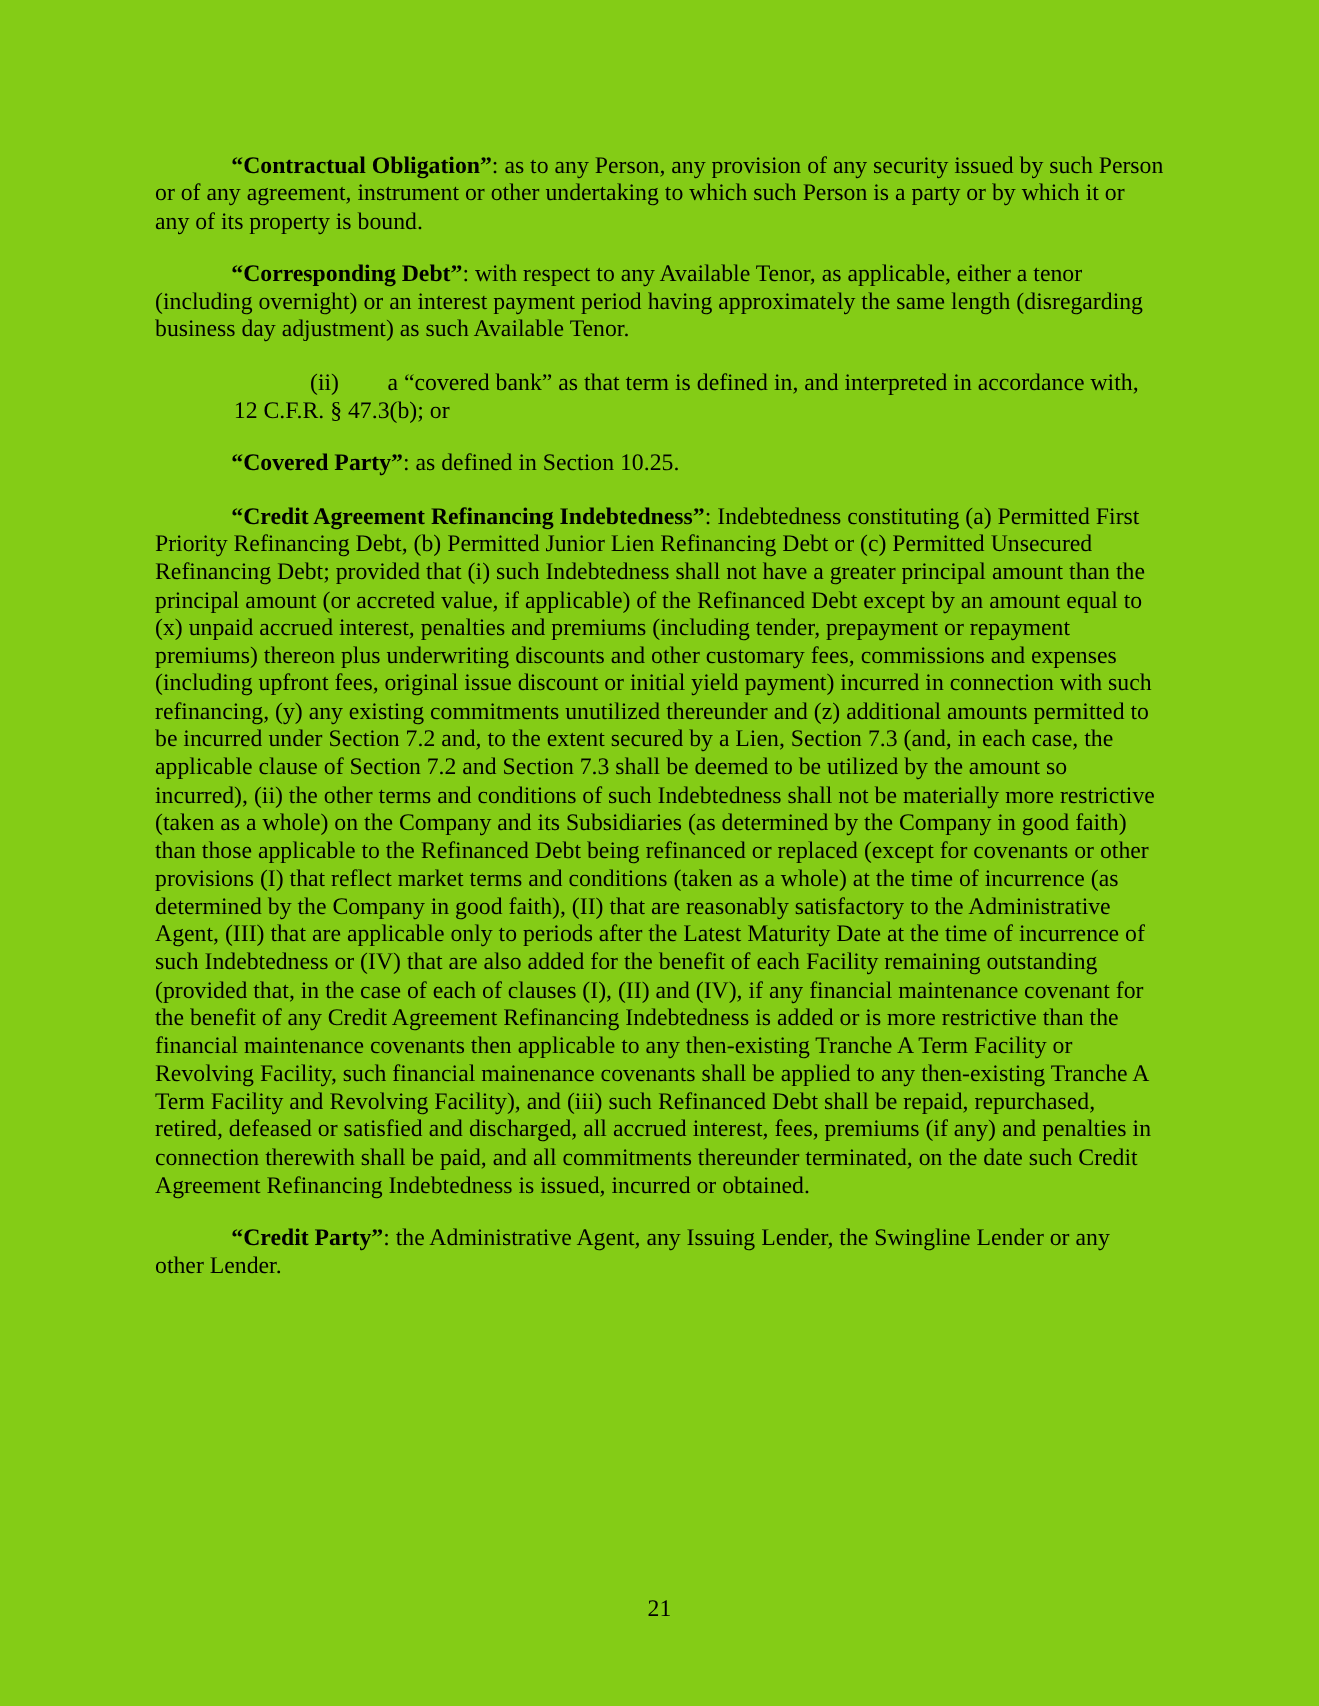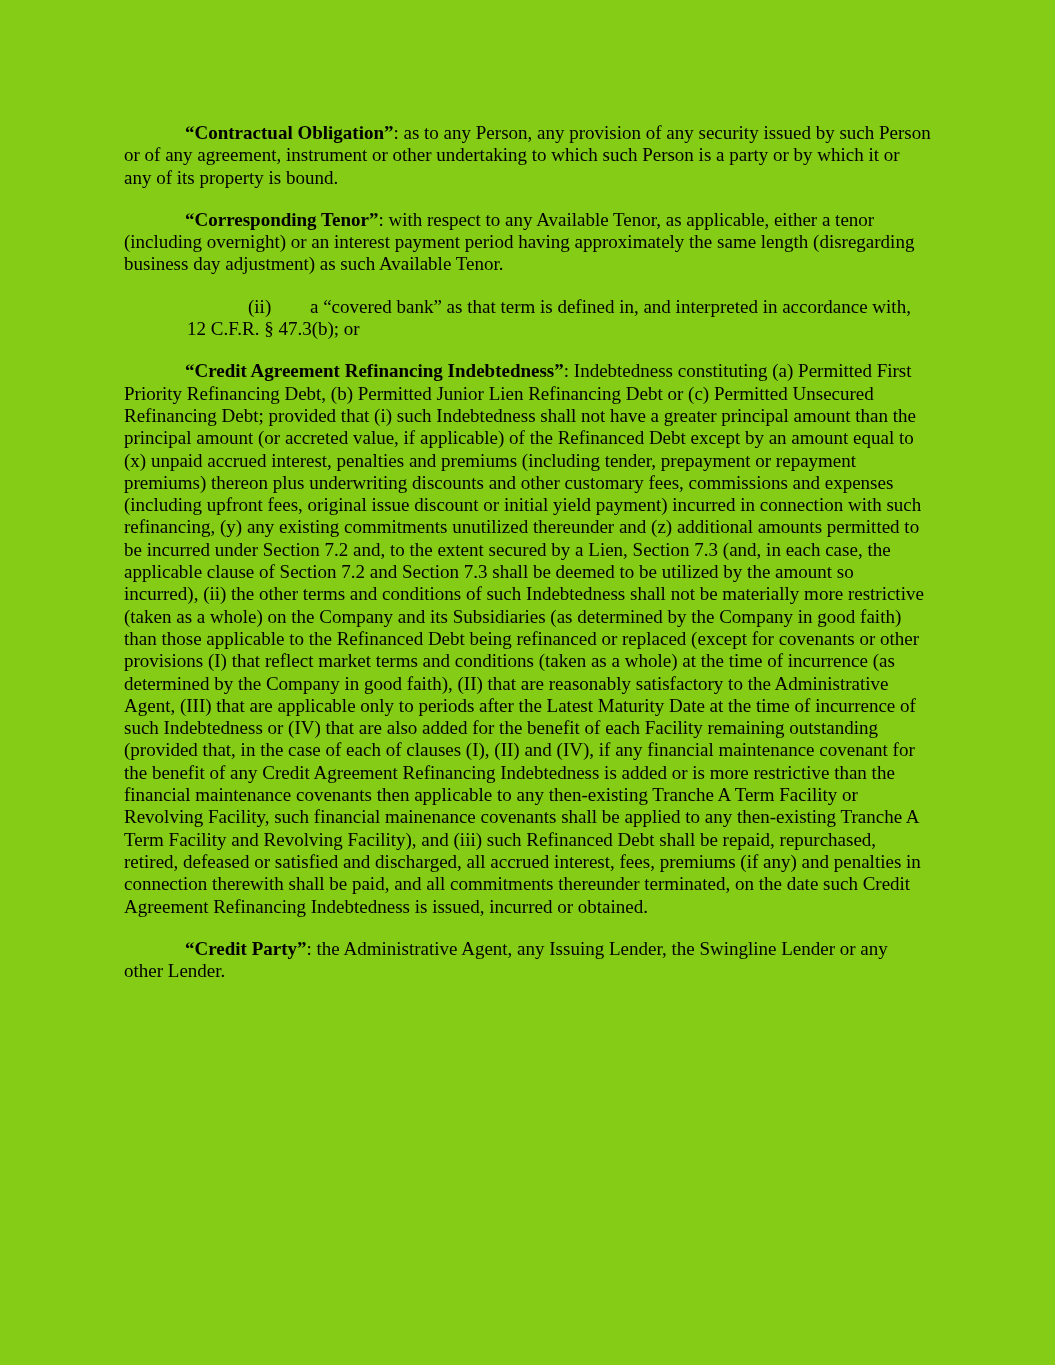--- a/index.html
+++ b/index.html
@@ -51,28 +51,30 @@
   }
 </style>
 </head>
 <body>
 
 <div class="page">
   <div class="content">
 
     <p class="def"><span class="term">“Contractual Obligation”</span><span>: as to any Person, any provision of any security issued by such Person or of any agreement, instrument or other undertaking to which such Person is a party or by which it or any of its property is bound.</span></p>
 
-    <p class="def"><span class="term">“Corresponding Tenor”</span><span>: with respect to any Available Tenor, as applicable, either a tenor (including overnight) or an interest payment period having approximately the same length (disregarding business day adjustment) as such Available Tenor.</span></p>
+    <p class="def"><span class="term">“Corresponding Debt”</span><span>: with respect to any Available Tenor, as applicable, either a tenor (including overnight) or an interest payment period having approximately the same length (disregarding business day adjustment) as such Available Tenor.</span></p>
 
 
 
 
     <p class="sub"><span class="num">(ii)</span><span>a “covered bank” as that term is defined in, and interpreted in accordance with, 12 C.F.R. § 47.3(b); or</span></p>
 
 
+    <p class="def"><span class="term">“Covered Party”</span><span>: as defined in Section 10.25.</span></p>
 
     <p class="def"><span class="term">“Credit Agreement Refinancing Indebtedness”</span><span>: Indebtedness constituting (a) Permitted First Priority Refinancing Debt, (b) Permitted Junior Lien Refinancing Debt or (c) Permitted Unsecured Refinancing Debt; provided that (i) such Indebtedness shall not have a greater principal amount than the principal amount (or accreted value, if applicable) of the Refinanced Debt except by an amount equal to (x) unpaid accrued interest, penalties and premiums (including tender, prepayment or repayment premiums) thereon plus underwriting discounts and other customary fees, commissions and expenses (including upfront fees, original issue discount or initial yield payment) incurred in connection with such refinancing, (y) any existing commitments unutilized thereunder and (z) additional amounts permitted to be incurred under Section 7.2 and, to the extent secured by a Lien, Section 7.3 (and, in each case, the applicable clause of Section 7.2 and Section 7.3 shall be deemed to be utilized by the amount so incurred), (ii) the other terms and conditions of such Indebtedness shall not be materially more restrictive (taken as a whole) on the Company and its Subsidiaries (as determined by the Company in good faith) than those applicable to the Refinanced Debt being refinanced or replaced (except for covenants or other provisions (I) that reflect market terms and conditions (taken as a whole) at the time of incurrence (as determined by the Company in good faith), (II) that are reasonably satisfactory to the Administrative Agent, (III) that are applicable only to periods after the Latest Maturity Date at the time of incurrence of such Indebtedness or (IV) that are also added for the benefit of each Facility remaining outstanding (provided that, in the case of each of clauses (I), (II) and (IV), if any financial maintenance covenant for the benefit of any Credit Agreement Refinancing Indebtedness is added or is more restrictive than the financial maintenance covenants then applicable to any then-existing Tranche A Term Facility or Revolving Facility, such financial mainenance covenants shall be applied to any then-existing Tranche A Term Facility and Revolving Facility), and (iii) such Refinanced Debt shall be repaid, repurchased, retired, defeased or satisfied and discharged, all accrued interest, fees, premiums (if any) and penalties in connection therewith shall be paid, and all commitments thereunder terminated, on the date such Credit Agreement Refinancing Indebtedness is issued, incurred or obtained.</span></p>
 
     <p class="def"><span class="term">“Credit Party”</span><span>: the Administrative Agent, any Issuing Lender, the Swingline Lender or any other Lender.</span></p>
 
   </div>
 
+  <div class="pageno">21</div>
 </div>
 
 </body></html>

